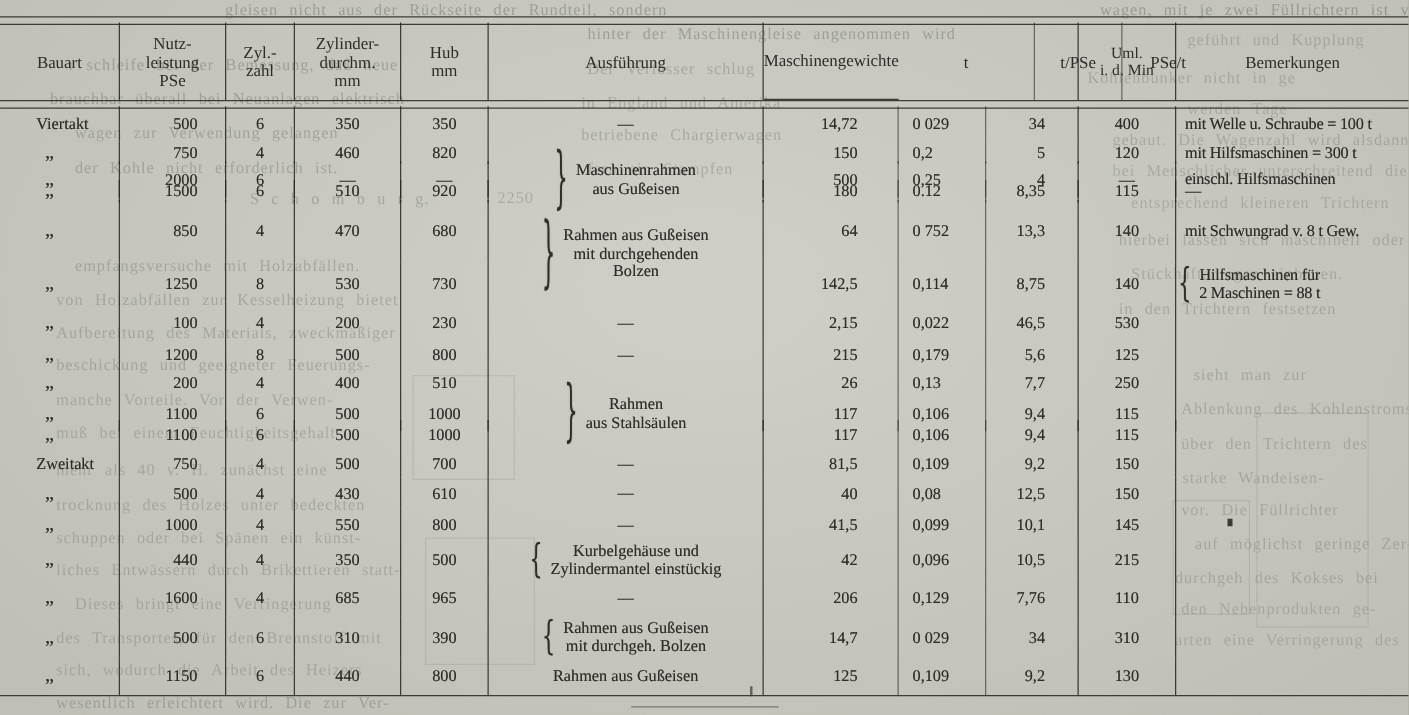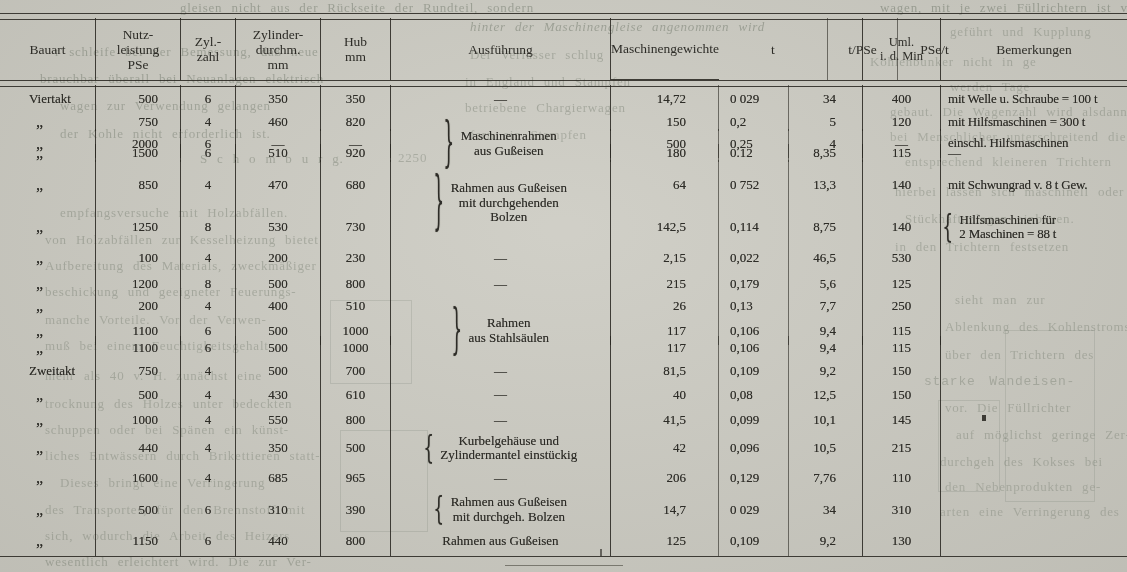--- a/index.html
+++ b/index.html
@@ -72,28 +72,28 @@
 
 <div id="page">
 
   <div id="ghost-layer">
 
     <div class="gbox" style="left:1005px;top:330px;width:88px;height:170px;"></div>
     <div class="gbox" style="left:938px;top:400px;width:60px;height:90px;"></div>
     <div class="gbox" style="left:330px;top:300px;width:80px;height:82px;"></div>
     <div class="gbox" style="left:340px;top:430px;width:86px;height:100px;"></div>
   <span class="ghost" style="left: 180px; top: 0px; opacity: 0.4;">gleisen nicht aus der Rückseite der Rundteil, sondern</span>
-      <span class="ghost" style="left: 470px; top: 19px; opacity: 0.4; font-style: italic;">hinter der Maschinengleise angenommen wird</span>
+      <span class="ghost" style="left: 470px; top: 19px; opacity: 0.4;">hinter der Maschinengleise angenommen wird</span>
       <span class="ghost" style="left: 880px; top: 0px; opacity: 0.42;">wagen, mit je zwei Füllrichtern ist von C &amp; H aus-</span>
       <span class="ghost" style="left: 950px; top: 24px; opacity: 0.3;">geführt und Kupplung</span>
       <span class="ghost" style="left: 55px; top: 44px; opacity: 0.38;">r schleife bei der Bemessung, daß neue</span>
       <span class="ghost" style="left: 470px; top: 47px; opacity: 0.32;">Der Verfasser schlug</span>
       <span class="ghost" style="left: 870px; top: 54px; opacity: 0.3;">Kohlenbunker nicht in ge</span>
       <span class="ghost" style="left: 40px; top: 71px; opacity: 0.38;">brauchbar überall bei Neuanlagen elektrisch</span>
-      <span class="ghost" style="left: 465px; top: 74px; opacity: 0.32;">in England und Stampfen</span>
+      <span class="ghost" style="left: 465px; top: 74px; opacity: 0.32;">in England und Amerika</span>
       <span class="ghost" style="left: 950px; top: 79px; opacity: 0.28;">werden Tage</span>
       <span class="ghost" style="left: 60px; top: 98px; opacity: 0.35;">wagen zur Verwendung gelangen</span>
       <span class="ghost" style="left: 465px; top: 100px; opacity: 0.32;">betriebene Chargierwagen</span>
       <span class="ghost" style="left: 890px; top: 104px; opacity: 0.3;">gebaut. Die Wagenzahl wird alsdann</span>
       <span class="ghost" style="left: 60px; top: 126px; opacity: 0.35;">der Kohle nicht erforderlich ist.</span>
       <span class="ghost" style="left: 470px; top: 127px; opacity: 0.3;">fern ein Stampfen</span>
       <span class="ghost" style="left: 890px; top: 129px; opacity: 0.28;">bei Menschlicher unterschreitend die</span>
       <span class="ghost" style="left: 200px; top: 151px; opacity: 0.35;">S c h o m b u r g.</span>
       <span class="ghost" style="left: 398px; top: 150px; opacity: 0.3;">2250</span>
       <span class="ghost" style="left: 905px; top: 154px; opacity: 0.28;">entsprechend kleineren Trichtern</span>
@@ -103,21 +103,21 @@
       <span class="ghost" style="left: 45px; top: 232px; opacity: 0.32;">von Holzabfällen zur Kesselheizung bietet</span>
       <span class="ghost" style="left: 895px; top: 239px; opacity: 0.3;">in den Trichtern festsetzen</span>
       <span class="ghost" style="left: 45px; top: 258px; opacity: 0.32;">Aufbereitung des Materials, zweckmäßiger</span>
       <span class="ghost" style="left: 45px; top: 284px; opacity: 0.32;">beschickung und geeigneter Feuerungs-</span>
       <span class="ghost" style="left: 955px; top: 292px; opacity: 0.3;">sieht man zur</span>
       <span class="ghost" style="left: 45px; top: 312px; opacity: 0.3;">manche Vorteile. Vor der Verwen-</span>
       <span class="ghost" style="left: 945px; top: 319px; opacity: 0.3;">Ablenkung des Kohlenstroms</span>
       <span class="ghost" style="left: 45px; top: 338px; opacity: 0.3;">muß bei einem Feuchtigkeitsgehalt</span>
       <span class="ghost" style="left: 945px; top: 347px; opacity: 0.3;">über den Trichtern des</span>
       <span class="ghost" style="left: 45px; top: 368px; opacity: 0.3;">mehr als 40 v. H. zunächst eine</span>
-      <span class="ghost" style="left: 924px; top: 374px; opacity: 0.3; font-family: Liberation Mono, monospace;">starke Wandeisen-</span>
+      <span class="ghost" style="left: 946px; top: 374px; opacity: 0.3;">starke Wandeisen-</span>
       <span class="ghost" style="left: 45px; top: 396px; opacity: 0.3;">trocknung des Holzes unter bedeckten</span>
       <span class="ghost" style="left: 945px; top: 400px; opacity: 0.3;">vor. Die Füllrichter</span>
       <span class="ghost" style="left: 45px; top: 422px; opacity: 0.3;">schuppen oder bei Spänen ein künst-</span>
       <span class="ghost" style="left: 940px; top: 427px; opacity: 0.3; padding-left: 16px;">auf möglichst geringe Zer-</span>
       <span class="ghost" style="left: 45px; top: 448px; opacity: 0.3;">liches Entwässern durch Brikettieren statt-</span>
       <span class="ghost" style="left: 940px; top: 454px; opacity: 0.3;">durchgeh des Kokses bei</span>
       <span class="ghost" style="left: 60px; top: 475px; opacity: 0.3;">Dieses bringt eine Verringerung</span>
       <span class="ghost" style="left: 945px; top: 479px; opacity: 0.28;">den Nebenprodukten ge-</span>
       <span class="ghost" style="left: 45px; top: 502px; opacity: 0.3;">des Transportes, für den Brennstoff mit</span>
       <span class="ghost" style="left: 940px; top: 504px; opacity: 0.28;">arten eine Verringerung des</span>

